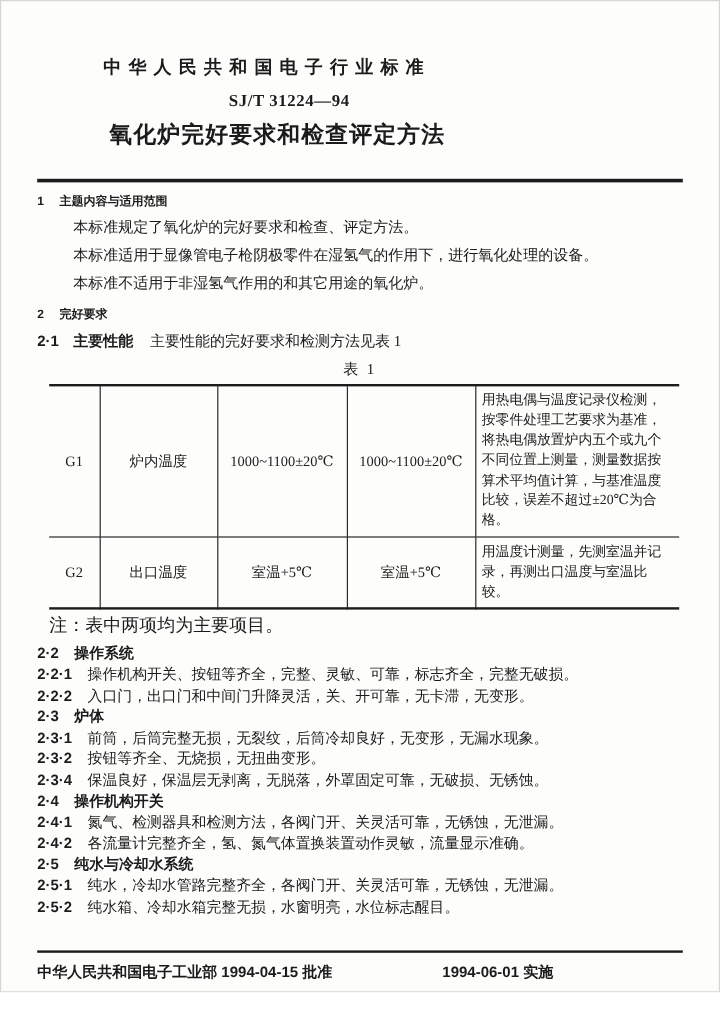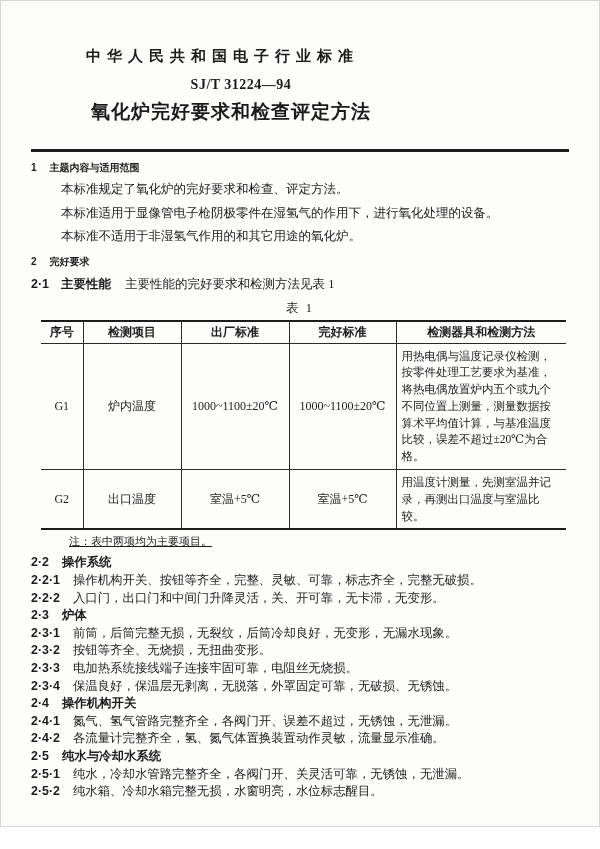--- a/index.html
+++ b/index.html
@@ -100,23 +100,22 @@
   table.t1 .c-method { width: 170px; }
   table.t1 td.method {
     text-align: left;
     font-size: 11.5px;
     line-height: 16.8px;
     padding: 4px 5px;
   }
   table.t1 tr.r-g1 td { height: 93px; }
   table.t1 tr.r-g2 td { height: 42px; }
   .tbl-note {
-    margin: 4px 0 0 38px;
-    font-size: 11px;
-    text-decoration: underline;
+    margin: 4px 0 0 10px;
+    font-size: 15px;
   }
   
   .clauses { margin-top: 5px; }
   .clause {
     font-size: 12.4px;
     line-height: 17.6px;
     white-space: nowrap;
   }
   .clause .cnum {
     font-weight: bold;
@@ -170,27 +169,20 @@
   <div class="tbl-caption">表 1</div>
   <table class="t1">
     <colgroup>
       <col class="c-no">
         <col class="c-item">
         <col class="c-std">
         <col class="c-intact">
         <col class="c-method">
     </colgroup>
     <tbody>
-        <tr>
-      <th>序号</th>
-      <th>检测项目</th>
-      <th>出厂标准</th>
-      <th>完好标准</th>
-      <th>检测器具和检测方法</th>
-    </tr>
     <tr class="r-g1">
       <td>G1</td>
       <td>炉内温度</td>
       <td>1000~1100±20℃</td>
       <td>1000~1100±20℃</td>
       <td class="method">用热电偶与温度记录仪检测，按零件处理工艺要求为基准，将热电偶放置炉内五个或九个不同位置上测量，测量数据按算术平均值计算，与基准温度比较，误差不超过±20℃为合格。</td>
     </tr>
     <tr class="r-g2">
       <td>G2</td>
       <td>出口温度</td>
@@ -202,24 +194,23 @@
     </table>
   <div class="tbl-note">注：表中两项均为主要项目。</div>
 
   <div class="clauses">
     <div class="clause heading"><span class="cnum">2·2</span><span class="ctext">操作系统</span></div>
     <div class="clause"><span class="cnum">2·2·1</span><span class="ctext">操作机构开关、按钮等齐全，完整、灵敏、可靠，标志齐全，完整无破损。</span></div>
     <div class="clause"><span class="cnum">2·2·2</span><span class="ctext">入口门，出口门和中间门升降灵活，关、开可靠，无卡滞，无变形。</span></div>
     <div class="clause heading"><span class="cnum">2·3</span><span class="ctext">炉体</span></div>
     <div class="clause"><span class="cnum">2·3·1</span><span class="ctext">前筒，后筒完整无损，无裂纹，后筒冷却良好，无变形，无漏水现象。</span></div>
     <div class="clause"><span class="cnum">2·3·2</span><span class="ctext">按钮等齐全、无烧损，无扭曲变形。</span></div>
-    <div class="clause"><span class="cnum">2·3·3</span><span class="ctext">电加热系统接线端子连接牢固可靠，电阻丝无烧损。</span></div>
     <div class="clause"><span class="cnum">2·3·4</span><span class="ctext">保温良好，保温层无剥离，无脱落，外罩固定可靠，无破损、无锈蚀。</span></div>
     <div class="clause heading"><span class="cnum">2·4</span><span class="ctext">操作机构开关</span></div>
-    <div class="clause"><span class="cnum">2·4·1</span><span class="ctext">氮气、氢气管路完整齐全，各阀门开、误差不超过，无锈蚀，无泄漏。</span></div>
+    <div class="clause"><span class="cnum">2·4·1</span><span class="ctext">氮气、检测器具和检测方法，各阀门开、关灵活可靠，无锈蚀，无泄漏。</span></div>
     <div class="clause"><span class="cnum">2·4·2</span><span class="ctext">各流量计完整齐全，氢、氮气体置换装置动作灵敏，流量显示准确。</span></div>
     <div class="clause heading"><span class="cnum">2·5</span><span class="ctext">纯水与冷却水系统</span></div>
     <div class="clause"><span class="cnum">2·5·1</span><span class="ctext">纯水，冷却水管路完整齐全，各阀门开、关灵活可靠，无锈蚀，无泄漏。</span></div>
     <div class="clause"><span class="cnum">2·5·2</span><span class="ctext">纯水箱、冷却水箱完整无损，水窗明亮，水位标志醒目。</span></div>
   </div>
 
   <hr class="rule-bottom">
   <div class="footer-line">
     <span class="left">中华人民共和国电子工业部 1994-04-15 批准</span>
     <span class="right">1994-06-01 实施</span>

